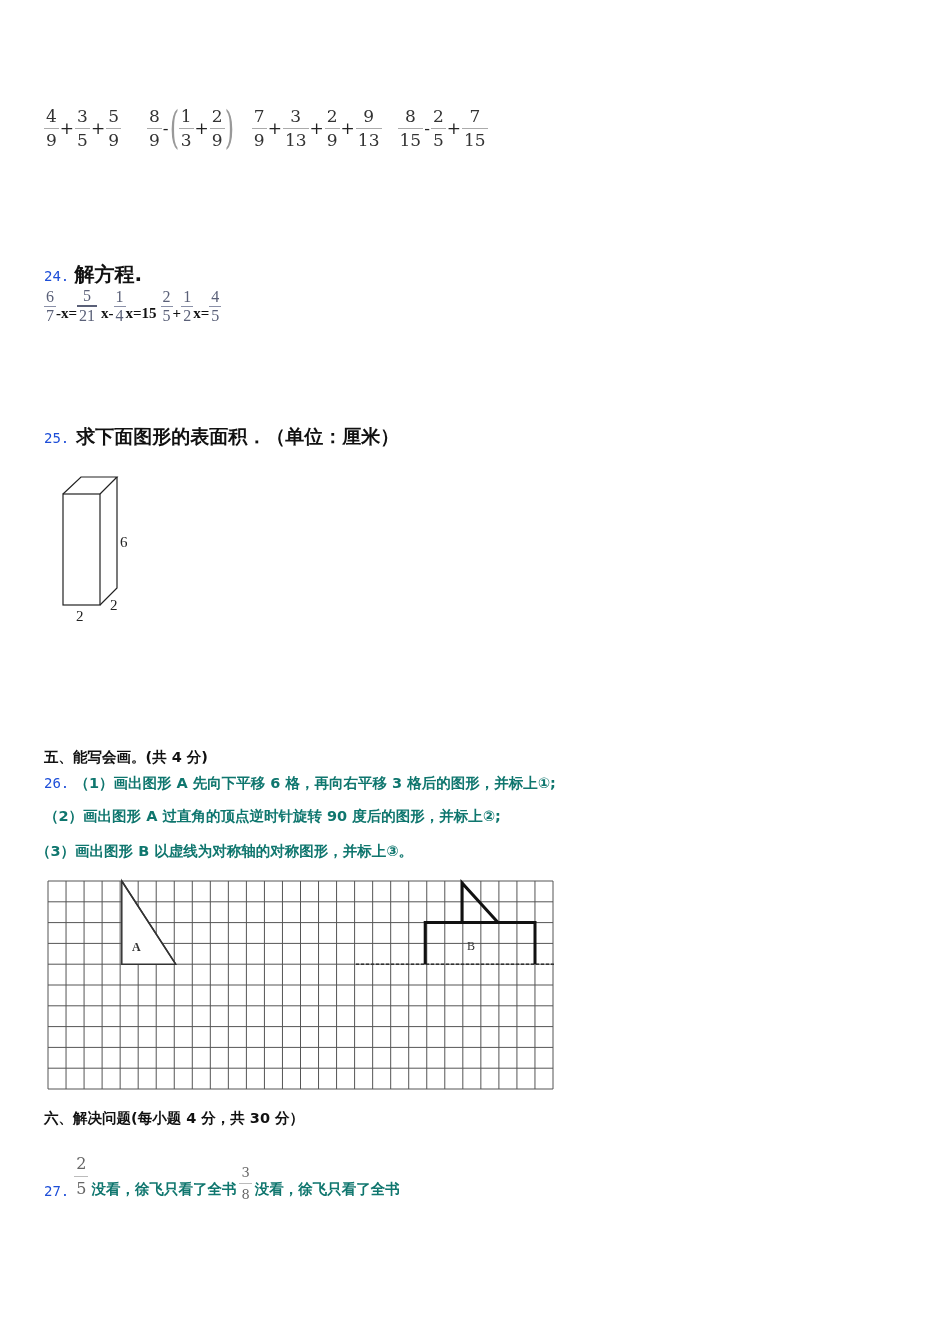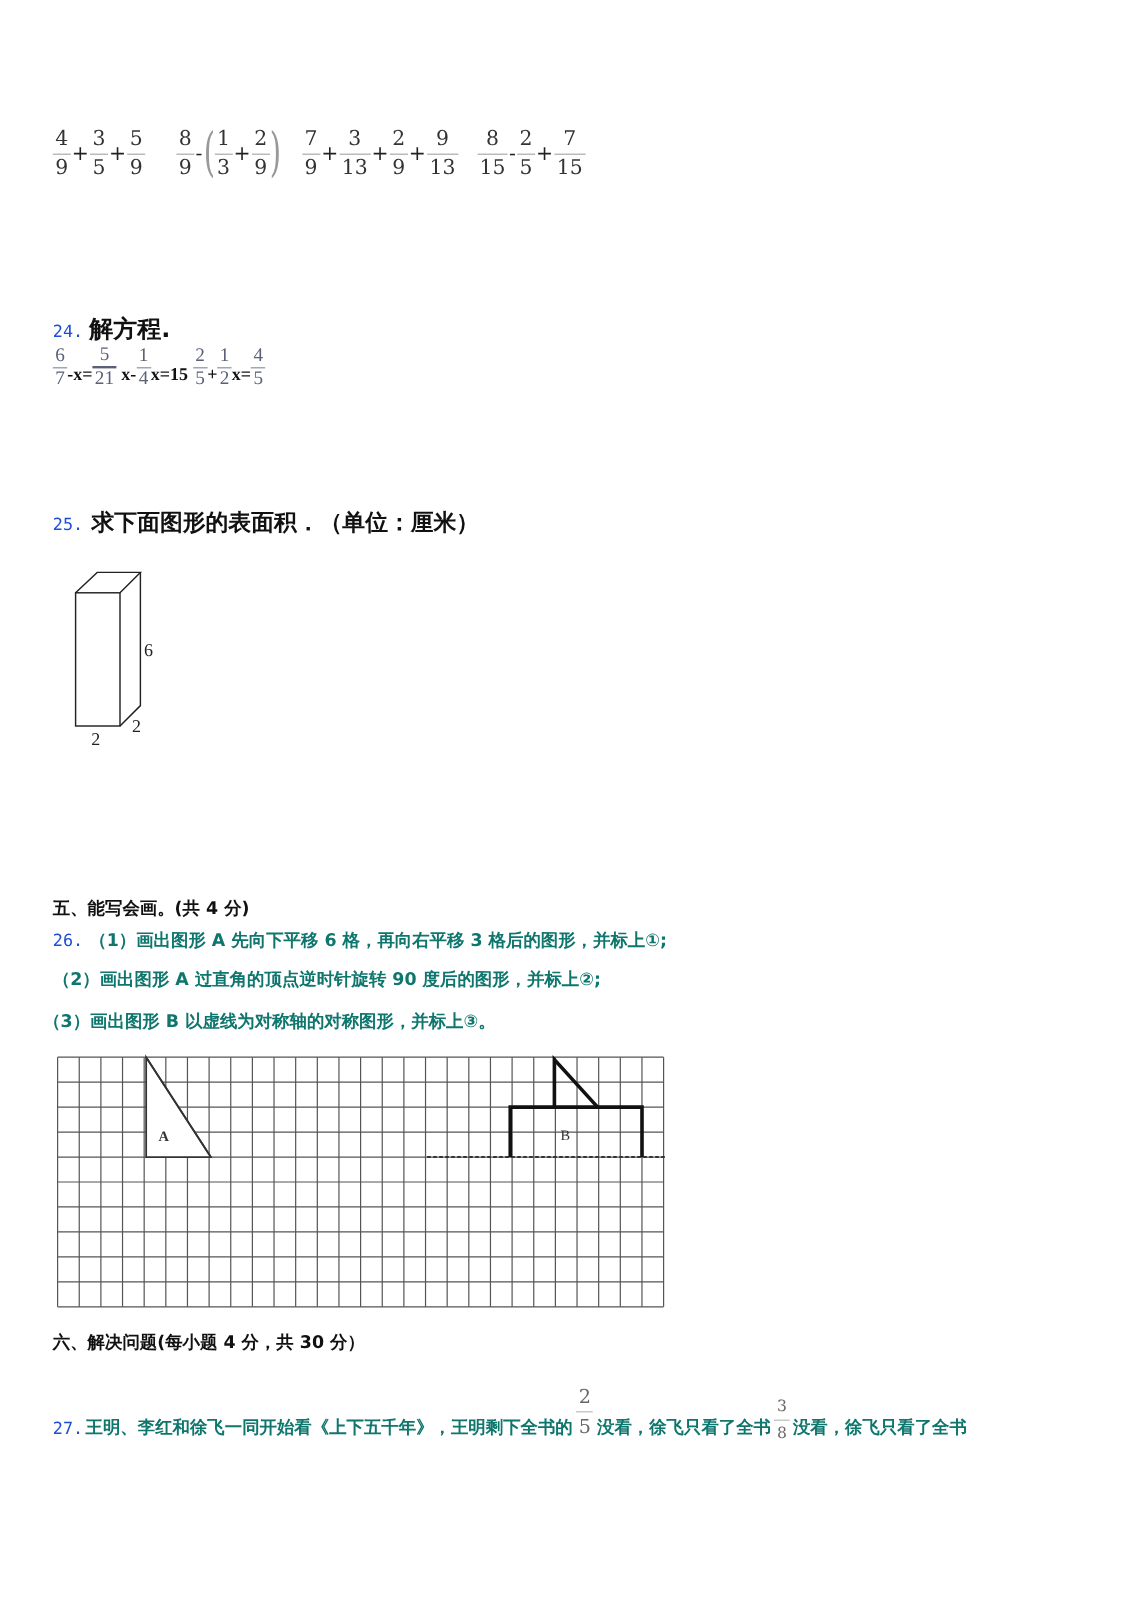--- a/index.html
+++ b/index.html
@@ -241,21 +241,20 @@
     <polyline points="425.2,964.2 425.2,922.6 535,922.6 535,964.2"></polyline>
     <polyline points="462,922.6 462,883 498,922.6"></polyline>
   </g>
   <text x="467" y="950" font-family="Liberation Serif, serif" font-size="12" fill="#333">B</text>
 </svg>
 
 <div class="abs sec" style="left:44px; top:1109px;">六、解决问题(每小题 4 分，共 30 分）</div>
 
 <div class="abs q27">
   <span class="qnum" style="margin-right:2px">27.</span>
-  <span class="sub">王明、李红和徐飞一同开始看《上下五千年》，王明剩下全书的</span>
   <span class="frac tall">
       <span class="num">2</span>
       <span class="bar"></span>
       <span class="den">5</span>
     </span>
   <span class="sub">没看，徐飞只看了全书</span>
   <span class="frac" style="font-size:13px">
       <span class="num">3</span>
       <span class="bar"></span>
       <span class="den">8</span>

